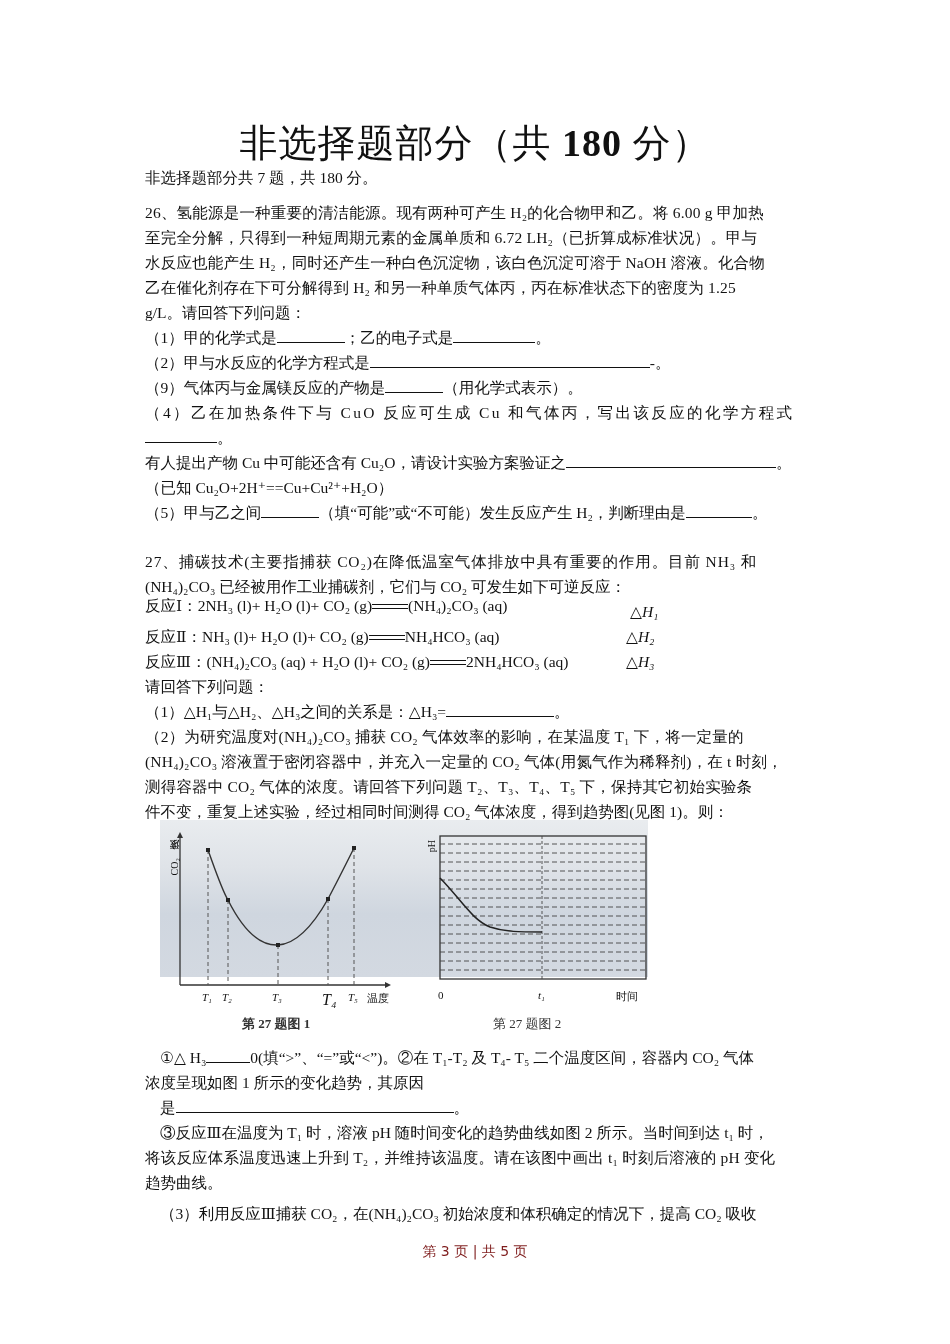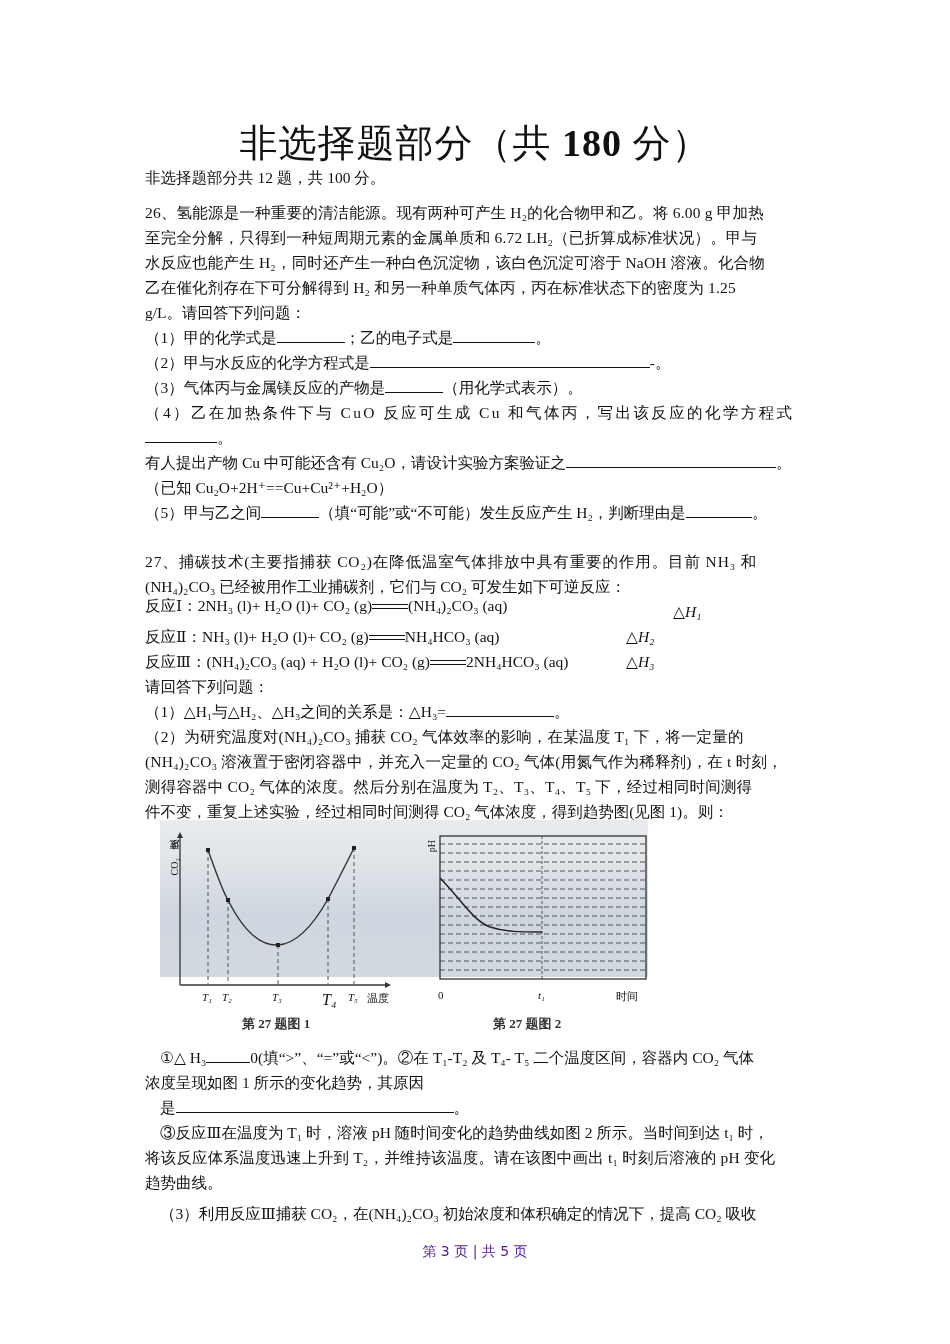--- a/index.html
+++ b/index.html
@@ -11,50 +11,50 @@
   .title b { font-weight: bold; }
   .line { position: absolute; left: 145px; font-size: 15.5px; white-space: nowrap; line-height: 20px; }
   .just { letter-spacing: 0.2px; }
   .blank { display: inline-block; border-bottom: 1px solid #111; height: 14px; vertical-align: baseline; }
   .eq { display: inline-block; width: 36px; height: 10px; position: relative; vertical-align: middle; }
   .eq:before { content: ""; position: absolute; left: 0; right: 0; top: 2px; border-top: 1.5px solid #111; }
   .eq:after { content: ""; position: absolute; left: 0; right: 0; top: 6px; border-top: 1.5px solid #111; }
   .figs { position: absolute; left: 160px; top: 820px; width: 488px; height: 157px;
           background: linear-gradient(180deg, #e9ecef 0%, #dfe3e8 30%, #cfd6df 60%, #d3d9e1 100%); }
   .footer { position: absolute; left: 0; top: 1243px; width: 950px; text-align: center;
-            font-size: 14px; color: #4c1d95; font-family: "DejaVu Sans", sans-serif; }
+            font-size: 14px; color: #7f1d1d; font-family: "DejaVu Sans", sans-serif; }
 </style>
 </head>
 <body>
 
 <div class="page">
 
   <div class="title">
     <span>非选择题部分（共</span>
     <b>180</b>
     <span>分）</span>
   </div>
 
-  <div class="line" style="top:168px;">非选择题部分共 12 题，共 100 分。</div>
+  <div class="line" style="top:168px;">非选择题部分共 7 题，共 180 分。</div>
 
   <div>
     <div class="line just" style="top:203px;">26、氢能源是一种重要的清洁能源。现有两种可产生 H₂的化合物甲和乙。将 6.00 g 甲加热</div>
     <div class="line just" style="top:228px;">至完全分解，只得到一种短周期元素的金属单质和 6.72 LH₂（已折算成标准状况）。甲与</div>
     <div class="line just" style="top:253px;">水反应也能产生 H₂，同时还产生一种白色沉淀物，该白色沉淀可溶于 NaOH 溶液。化合物</div>
     <div class="line just" style="top:278px;">乙在催化剂存在下可分解得到 H₂ 和另一种单质气体丙，丙在标准状态下的密度为 1.25</div>
     <div class="line" style="top:303px;">g/L。请回答下列问题：</div>
 
     <div class="line" style="top:328px;">
       <span>（1）甲的化学式是</span><span class="blank" style="width:68px"></span><span>；乙的电子式是</span><span class="blank" style="width:82px"></span><span>。</span>
     </div>
     <div class="line" style="top:353px;">
       <span>（2）甲与水反应的化学方程式是</span><span class="blank" style="width:280px"></span><span>-。</span>
     </div>
     <div class="line" style="top:378px;">
-      <span>（3）气体丙与金属镁反应的产物是</span><span class="blank" style="width:58px"></span><span>（用化学式表示）。</span>
+      <span>（9）气体丙与金属镁反应的产物是</span><span class="blank" style="width:58px"></span><span>（用化学式表示）。</span>
     </div>
     <div class="line" style="top:403px; letter-spacing:2.4px;">（4）乙在加热条件下与 CuO 反应可生成 Cu 和气体丙，写出该反应的化学方程式</div>
     <div class="line" style="top:428px;">
       <span class="blank" style="width:72px"></span><span>。</span>
     </div>
     <div class="line" style="top:453px;">
       <span>有人提出产物 Cu 中可能还含有 Cu₂O，请设计实验方案验证之</span><span class="blank" style="width:210px"></span><span>。</span>
     </div>
     <div class="line" style="top:478px;">（已知 Cu₂O+2H⁺==Cu+Cu²⁺+H₂O）</div>
     <div class="line" style="top:503px;">
@@ -62,39 +62,39 @@
     </div>
   </div>
 
   <div>
     <div class="line just" style="top:552px; letter-spacing:0.9px;">27、捕碳技术(主要指捕获 CO₂)在降低温室气体排放中具有重要的作用。目前 NH₃ 和</div>
     <div class="line" style="top:577px;">(NH₄)₂CO₃ 已经被用作工业捕碳剂，它们与 CO₂ 可发生如下可逆反应：</div>
 
     <div class="line" style="top:596px;">
       <span>反应Ⅰ：</span><span>2NH₃ (l)+ H₂O (l)+ CO₂ (g)</span><span class="eq"></span><span>(NH₄)₂CO₃ (aq)</span>
     </div>
-    <div class="line" style="top:602px; left:630px; font-style:italic;margin-left:43px;">△H₁</div>
+    <div class="line" style="top:602px; left:630px; font-style:italic;">△H₁</div>
 
     <div class="line" style="top:627px;">
       <span>反应Ⅱ：</span><span>NH₃ (l)+ H₂O (l)+ CO₂ (g)</span><span class="eq"></span><span>NH₄HCO₃ (aq)</span>
     </div>
     <div class="line" style="top:627px; left:626px; font-style:italic;">△H₂</div>
 
     <div class="line" style="top:652px;">
       <span>反应Ⅲ：</span><span>(NH₄)₂CO₃ (aq) + H₂O (l)+ CO₂ (g)</span><span class="eq"></span><span>2NH₄HCO₃ (aq)</span>
     </div>
     <div class="line" style="top:652px; left:626px; font-style:italic;">△H₃</div>
 
     <div class="line" style="top:677px;">请回答下列问题：</div>
     <div class="line" style="top:702px;">
       <span>（1）△H₁与△H₂、△H₃之间的关系是：△H₃=</span><span class="blank" style="width:108px"></span><span>。</span>
     </div>
     <div class="line just" style="top:727px;">（2）为研究温度对(NH₄)₂CO₃ 捕获 CO₂ 气体效率的影响，在某温度 T₁ 下，将一定量的</div>
     <div class="line just" style="top:752px;">(NH₄)₂CO₃ 溶液置于密闭容器中，并充入一定量的 CO₂ 气体(用氮气作为稀释剂)，在 t 时刻，</div>
-    <div class="line just" style="top:777px;">测得容器中 CO₂ 气体的浓度。然后分别在温度为 T₂、T₃、T₄、T₅ 下，经过相同时间测得</div>
+    <div class="line just" style="top:777px;">测得容器中 CO₂ 气体的浓度。请回答下列问题 T₂、T₃、T₄、T₅ 下，保持其它初始实验条</div>
     <div class="line" style="top:802px;">件不变，重复上述实验，经过相同时间测得 CO₂ 气体浓度，得到趋势图(见图 1)。则：</div>
 
     <div class="figs">
       <svg width="488" height="213" viewBox="0 0 488 213">
 
         <line x1="20" y1="165" x2="225" y2="165" stroke="#333" stroke-width="1.3"></line>
         <polygon points="225,162 231,165 225,168" fill="#333"></polygon>
         <line x1="20" y1="165" x2="20" y2="15" stroke="#333" stroke-width="1.3"></line>
         <polygon points="17,18 20,12 23,18" fill="#333"></polygon>
 
@@ -142,21 +142,21 @@
       <div style="position:absolute; left:112px; top:171px; font-size:11px; font-style:italic;text-align:center;">T₃</div>
       <div style="position:absolute; left:162px; top:171px; font-size:16px; font-style:italic;">T₄</div>
       <div style="position:absolute; left:188px; top:171px; font-size:11px; font-style:italic;">T₅</div>
       <div style="position:absolute; left:207px; top:171px; font-size:11px;">温度</div>
       <div style="position:absolute; left:82px; top:195px; font-size:13px; font-weight:bold; color:#333;">第 27 题图 1</div>
       
       <div style="position:absolute; left:266px; top:20px; font-size:10px; writing-mode:vertical-rl; transform:rotate(180deg);">pH</div>
       <div style="position:absolute; left:278px; top:169px; font-size:11px;">0</div>
       <div style="position:absolute; left:378px; top:169px; font-size:11px; font-style:italic;">t₁</div>
       <div style="position:absolute; left:456px; top:169px; font-size:11px;">时间</div>
-      <div style="position:absolute; left:333px; top:195px; font-size:13px; font-weight:bold; color:#333;">第 27 题图 2</div>
+      <div style="position:absolute; left:333px; top:195px; font-size:13px; font-weight:normal; color:#333;">第 27 题图 2</div>
     </div>
 
     <div class="line" style="top:1048px; left:160px;">
       <span>①△ H₃</span><span class="blank" style="width:44px"></span><span>0(填“&gt;”、“=”或“&lt;”)。②在 T₁-T₂ 及 T₄- T₅ 二个温度区间，容器内 CO₂ 气体</span>
     </div>
     <div class="line" style="top:1073px;">浓度呈现如图 1 所示的变化趋势，其原因</div>
     <div class="line" style="top:1098px; left:160px;">
       <span>是</span><span class="blank" style="width:278px"></span><span>。</span>
     </div>
     <div class="line" style="top:1123px; left:160px;">③反应Ⅲ在温度为 T₁ 时，溶液 pH 随时间变化的趋势曲线如图 2 所示。当时间到达 t₁ 时，</div>

